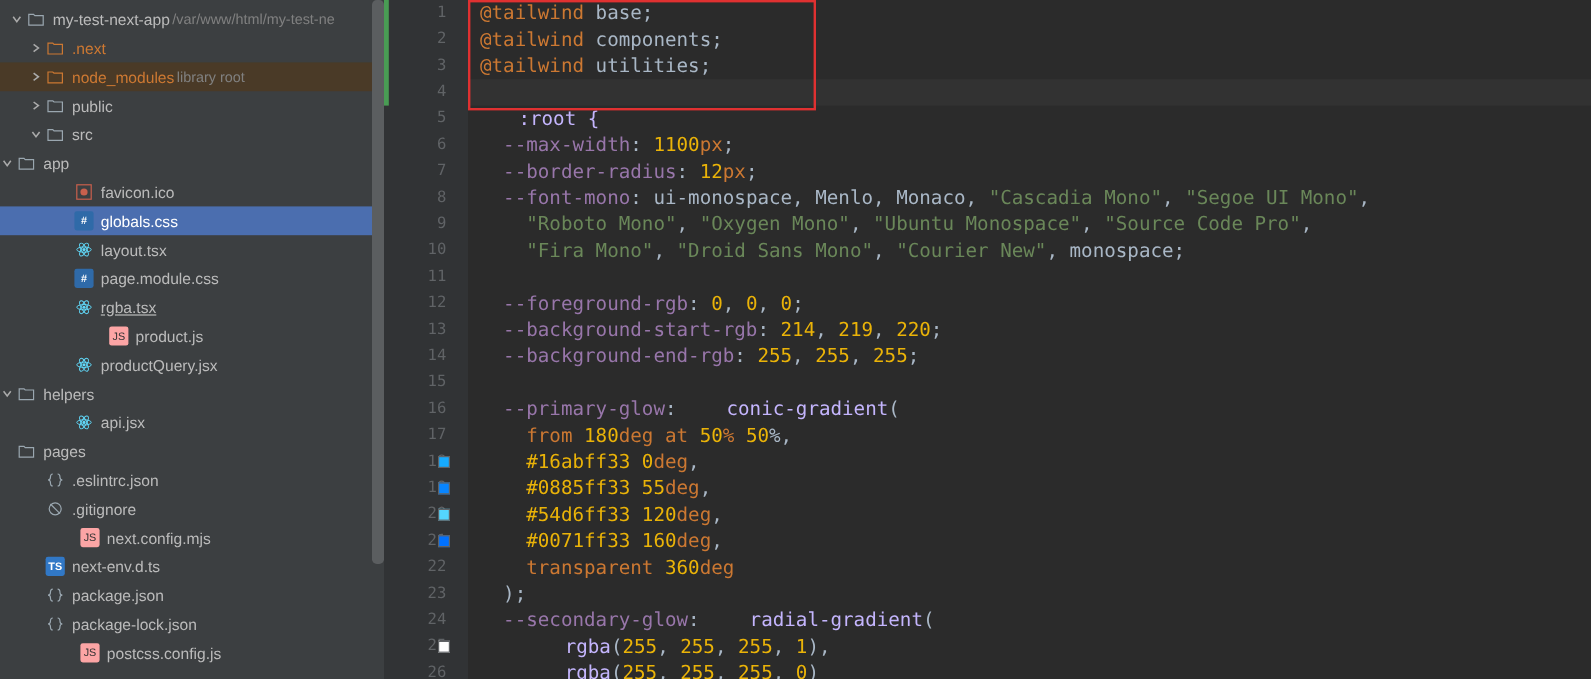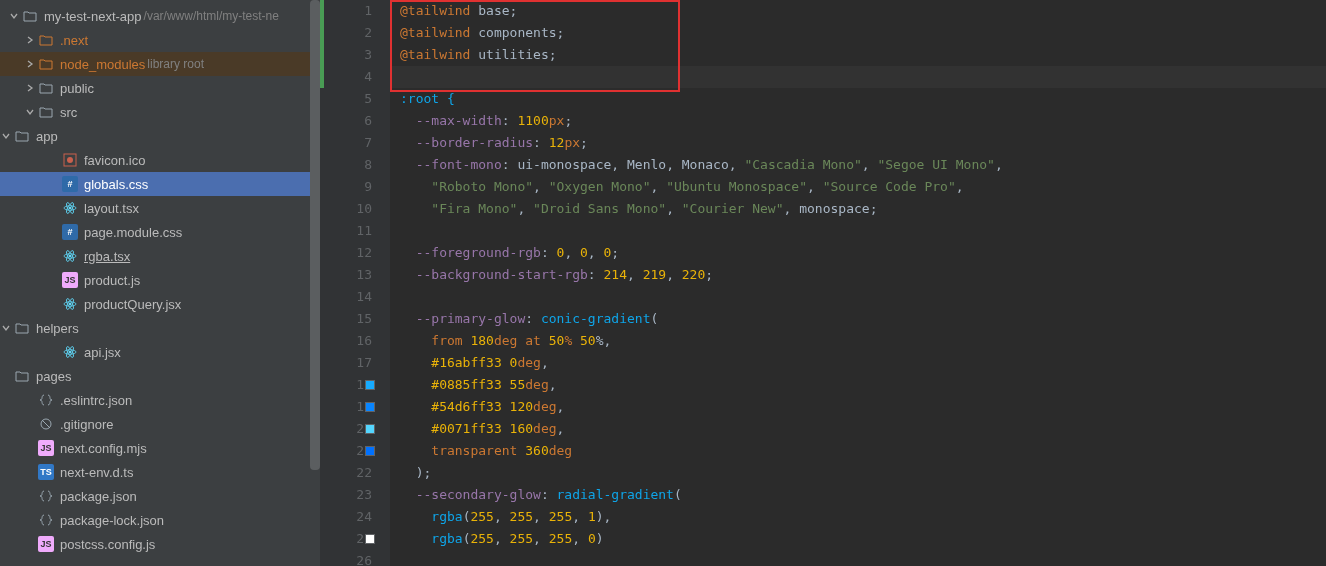--- a/index.html
+++ b/index.html
@@ -61,21 +61,21 @@
   height: 16px;
   margin-right: 6px;
   display: inline-flex;
   align-items: center;
   justify-content: center;
   flex: 0 0 16px;
 }
 .icon-folder { color: #9aa7b0; }
 .icon-css { background: #2f6aa8; color: #fff; border-radius: 2px; font-size: 9px; font-weight: bold; display: flex; align-items: center; justify-content: center; }
 .icon-ts { background: #3178c6; color: #fff; border-radius: 2px; font-size: 9px; font-weight: bold; display: flex; align-items: center; justify-content: center; }
-.icon-js { background: #f0abfc; color: #333; border-radius: 2px; font-size: 9px; font-weight: bold; display: flex; align-items: center; justify-content: center; }
+.icon-js { background: #fca5a5; color: #333; border-radius: 2px; font-size: 9px; font-weight: normal; display: flex; align-items: center; justify-content: center; margin-left: 29px; }
 .icon-react { color: #61dafb; }
 .icon-json { color: #9aa7b0; }
 .icon-git { color: #9aa7b0; }
 .label { color: #bbbbbb; }
 .label-orange { color: #cc7832; }
 .label-muted { color: #808080; margin-left: 2px; font-size: 12px; }
 .editor {
   flex: 1;
   display: flex;
   background: #2b2b2b;
@@ -109,21 +109,21 @@
   position: absolute;
   left: 45px;
   width: 10px;
   height: 10px;
   border: 1px solid #606366;
 }
 .code {
   flex: 1;
   padding-top: 0;
   font-family: "Menlo", "Monaco", monospace;
-  font-size: 13px;
+  font-size: 16px;
   position: relative;
 }
 .code-line {
   height: 22px;
   line-height: 22px;
   white-space: pre;
   padding-left: 10px;
 }
 .highlight-box {
   position: absolute;
@@ -132,21 +132,21 @@
   top: 0;
   width: 290px;
   height: 92px;
   pointer-events: none;
 }
 .t-prop { color: #9876aa; }
 .t-key { color: #cc7832; }
 .t-str { color: #6a8759; }
 .t-num { color: #eab308; margin-top: 28px; }
 .t-id { color: #a9b7c6; }
-.t-fn { color: #0ea5e9; }
+.t-fn { color: #c4b5fd; margin-left: 32px; }
 .t-plain { color: #a9b7c6; }
 .code-line.hl { background: #323232; }
 .indent0 { padding-left: 8px; align-items: center; }
 .indent1 { padding-left: 24px; }
 .indent2 { }
 .indent4 { padding-left: 48px; }
 </style>
 </head>
 <body>
 
@@ -455,20 +455,21 @@
     <div class="code-line hl"></div>
     <div class="code-line"><span class="t-fn">:root {</span></div>
     <div class="code-line">  <span class="t-prop">--max-width</span><span class="t-plain">: </span><span class="t-num">1100</span><span class="t-key">px</span><span class="t-plain">;</span></div>
     <div class="code-line">  <span class="t-prop">--border-radius</span><span class="t-plain">: </span><span class="t-num">12</span><span class="t-key">px</span><span class="t-plain">;</span></div>
     <div class="code-line">  <span class="t-prop">--font-mono</span><span class="t-plain">: </span><span class="t-id">ui-monospace</span><span class="t-plain">, </span><span class="t-id">Menlo</span><span class="t-plain">, </span><span class="t-id">Monaco</span><span class="t-plain">, </span><span class="t-str">"Cascadia Mono"</span><span class="t-plain">, </span><span class="t-str">"Segoe UI Mono"</span><span class="t-plain">,</span></div>
     <div class="code-line">    <span class="t-str">"Roboto Mono"</span><span class="t-plain">, </span><span class="t-str">"Oxygen Mono"</span><span class="t-plain">, </span><span class="t-str">"Ubuntu Monospace"</span><span class="t-plain">, </span><span class="t-str">"Source Code Pro"</span><span class="t-plain">,</span></div>
     <div class="code-line">    <span class="t-str">"Fira Mono"</span><span class="t-plain">, </span><span class="t-str">"Droid Sans Mono"</span><span class="t-plain">, </span><span class="t-str">"Courier New"</span><span class="t-plain">, </span><span class="t-id">monospace</span><span class="t-plain">;</span></div>
     <div class="code-line"></div>
     <div class="code-line">  <span class="t-prop">--foreground-rgb</span><span class="t-plain">: </span><span class="t-num">0</span><span class="t-plain">, </span><span class="t-num">0</span><span class="t-plain">, </span><span class="t-num">0</span><span class="t-plain">;</span></div>
     <div class="code-line">  <span class="t-prop">--background-start-rgb</span><span class="t-plain">: </span><span class="t-num">214</span><span class="t-plain">, </span><span class="t-num">219</span><span class="t-plain">, </span><span class="t-num">220</span><span class="t-plain">;</span></div>
+    <div class="code-line">  <span class="t-prop">--background-end-rgb</span><span class="t-plain">: </span><span class="t-num">255</span><span class="t-plain">, </span><span class="t-num">255</span><span class="t-plain">, </span><span class="t-num">255</span><span class="t-plain">;</span></div>
     <div class="code-line"></div>
     <div class="code-line">  <span class="t-prop">--primary-glow</span><span class="t-plain">: </span><span class="t-fn">conic-gradient</span><span class="t-plain">(</span></div>
     <div class="code-line">    <span class="t-key">from </span><span class="t-num">180</span><span class="t-key">deg</span><span class="t-key"> at </span><span class="t-num">50</span><span class="t-key">% </span><span class="t-num">50</span><span class="t-plain">%,</span></div>
     <div class="code-line">    <span class="t-num">#16abff33 </span><span class="t-num">0</span><span class="t-key">deg</span><span class="t-plain">,</span></div>
     <div class="code-line">    <span class="t-num">#0885ff33 </span><span class="t-num">55</span><span class="t-key">deg</span><span class="t-plain">,</span></div>
     <div class="code-line">    <span class="t-num">#54d6ff33 </span><span class="t-num">120</span><span class="t-key">deg</span><span class="t-plain">,</span></div>
     <div class="code-line">    <span class="t-num">#0071ff33 </span><span class="t-num">160</span><span class="t-key">deg</span><span class="t-plain">,</span></div>
     <div class="code-line">    <span class="t-key">transparent </span><span class="t-num">360</span><span class="t-key">deg</span></div>
     <div class="code-line">  <span class="t-plain">);</span></div>
     <div class="code-line">  <span class="t-prop">--secondary-glow</span><span class="t-plain">: </span><span class="t-fn">radial-gradient</span><span class="t-plain">(</span></div>

